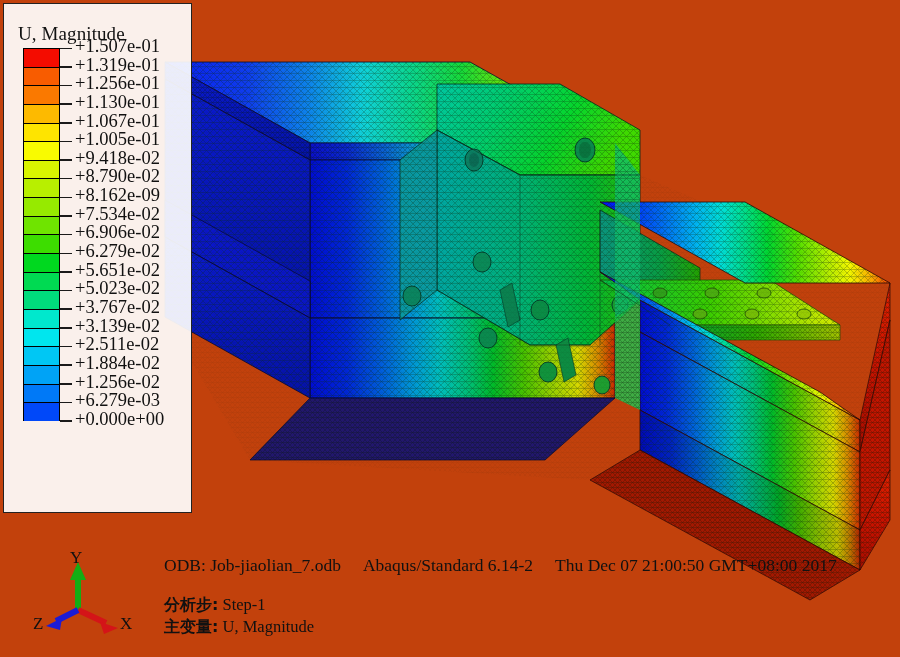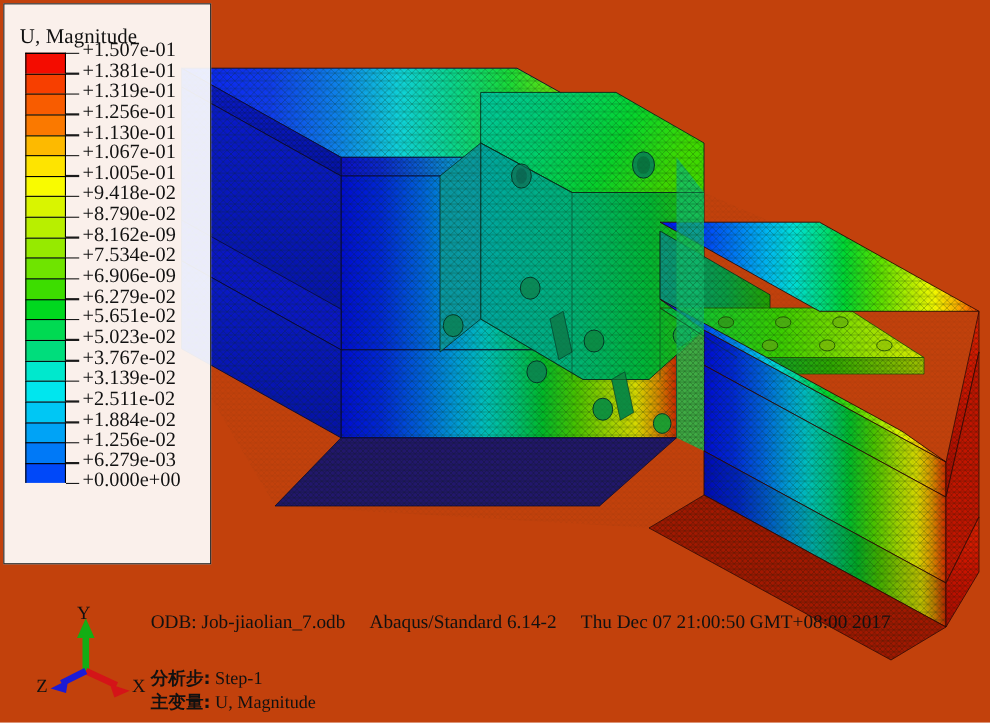--- a/index.html
+++ b/index.html
@@ -111,33 +111,33 @@
     color: #111111;
     font-family: "Liberation Serif", "DejaVu Serif", serif;
   }
   #triad-y-label { left: 34px; top: 0px; }
   #triad-x-label { left: 84px; top: 66px; }
   #triad-z-label { left: -3px; top: 66px; }
 
   
   #footer {
     position: absolute;
-    left: 137px;
+    left: 164px;
     top: 556px;
     z-index: 45;
     color: #111111;
   }
   #footer-line1 {
     font-size: 17.5px;
     white-space: nowrap;
     line-height: 1.1;
   }
   .f-gap-lg { display: inline-block; width: 22px; }
   #footer-block2 {
-    margin-top: 31px;
+    margin-top: 19px;
     font-size: 16.5px;
     line-height: 1.28;
     white-space: nowrap;
   }
   .cjk {
     font-family: "DejaVu Sans", "Liberation Sans", sans-serif;
     font-weight: bold;
     font-size: 16px;
   }
   .f-gap-sm { display: inline-block; width: 30px; }
@@ -437,26 +437,20 @@
   <div id="legend-box">
     <div id="legend-title">U, Magnitude</div>
     <div id="legend-rows">
         <div class="legend-row">
           <div class="legend-swatch" style="background: rgb(244, 12, 0);"></div>
           <div class="legend-sep"></div>
           <div class="legend-tick"></div>
           <div class="legend-label">+1.507e-01</div>
         </div>
         <div class="legend-row">
-          <div class="legend-swatch" style="background: rgb(247, 63, 0);"></div>
-          <div class="legend-sep"></div>
-          <div class="legend-tick"></div>
-          <div class="legend-label">+1.381e-01</div>
-        </div>
-        <div class="legend-row">
           <div class="legend-swatch" style="background: rgb(248, 92, 0);"></div>
           <div class="legend-sep"></div>
           <div class="legend-tick"></div>
           <div class="legend-label">+1.319e-01</div>
         </div>
         <div class="legend-row">
           <div class="legend-swatch" style="background: rgb(250, 121, 0);"></div>
           <div class="legend-sep"></div>
           <div class="legend-tick"></div>
           <div class="legend-label">+1.256e-01</div>
@@ -500,21 +494,21 @@
         <div class="legend-row">
           <div class="legend-swatch" style="background: rgb(111, 228, 0);"></div>
           <div class="legend-sep"></div>
           <div class="legend-tick"></div>
           <div class="legend-label">+7.534e-02</div>
         </div>
         <div class="legend-row">
           <div class="legend-swatch" style="background: rgb(61, 221, 0);"></div>
           <div class="legend-sep"></div>
           <div class="legend-tick"></div>
-          <div class="legend-label">+6.906e-09</div>
+          <div class="legend-label">+6.906e-02</div>
         </div>
         <div class="legend-row">
           <div class="legend-swatch" style="background: rgb(0, 216, 31);"></div>
           <div class="legend-sep"></div>
           <div class="legend-tick"></div>
           <div class="legend-label">+6.279e-02</div>
         </div>
         <div class="legend-row">
           <div class="legend-swatch" style="background: rgb(0, 218, 82);"></div>
           <div class="legend-sep"></div>

